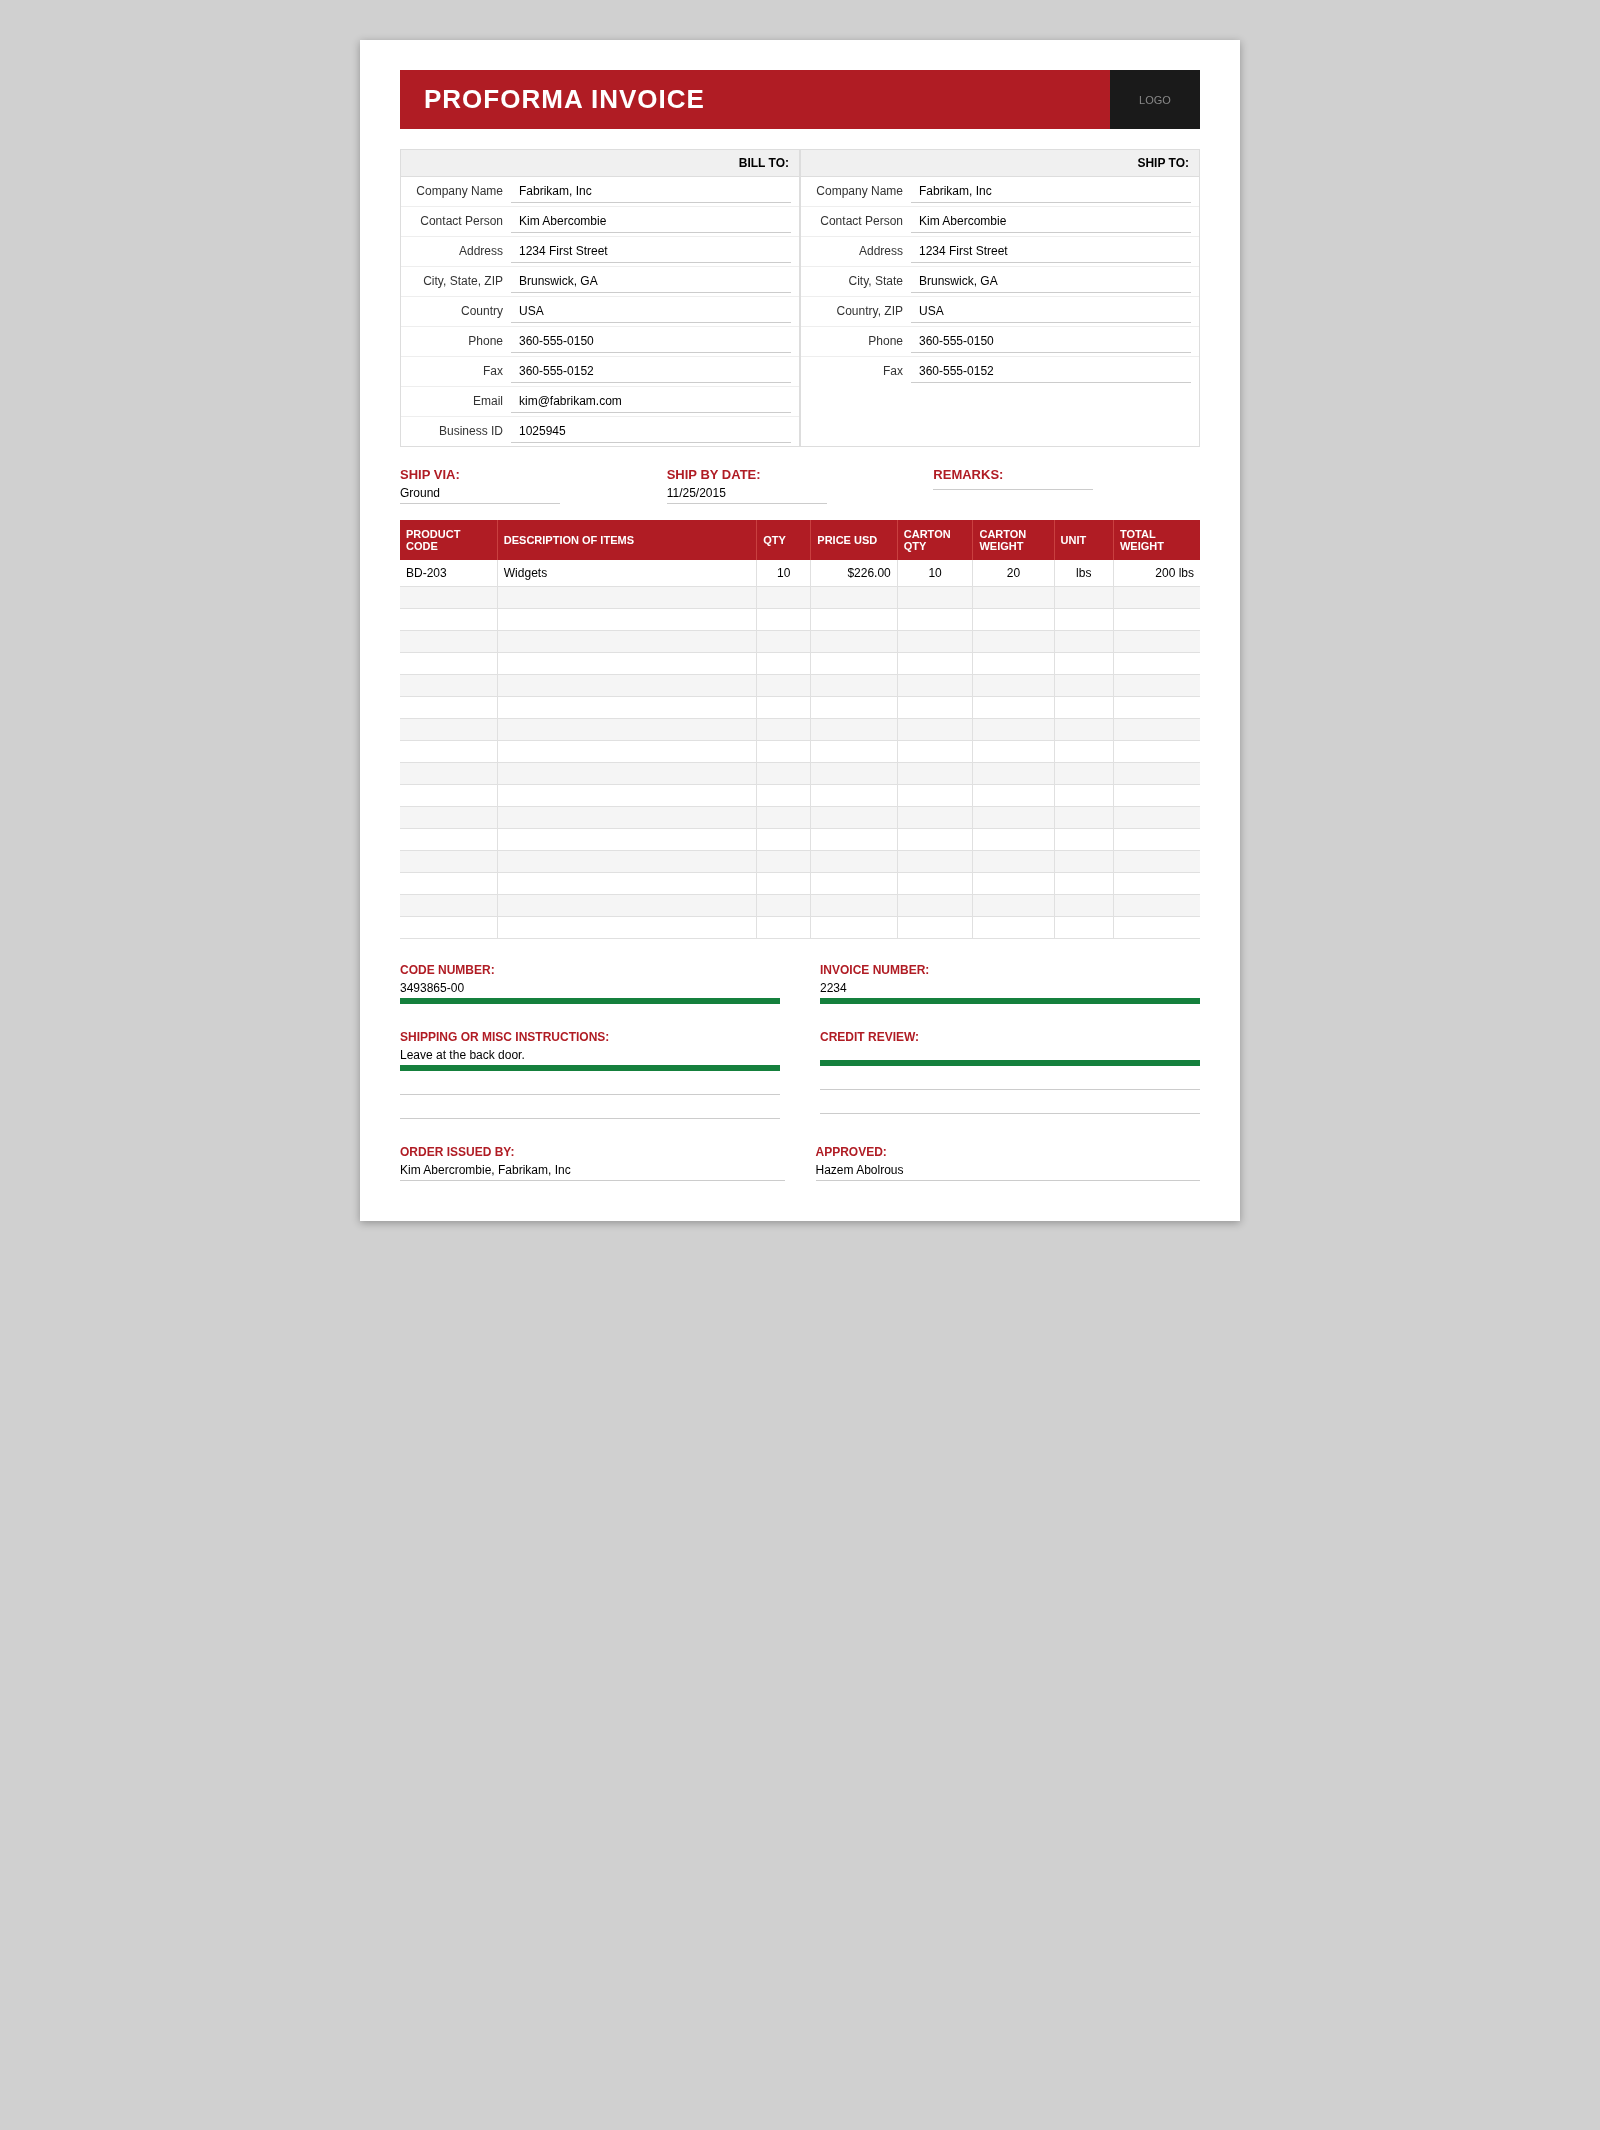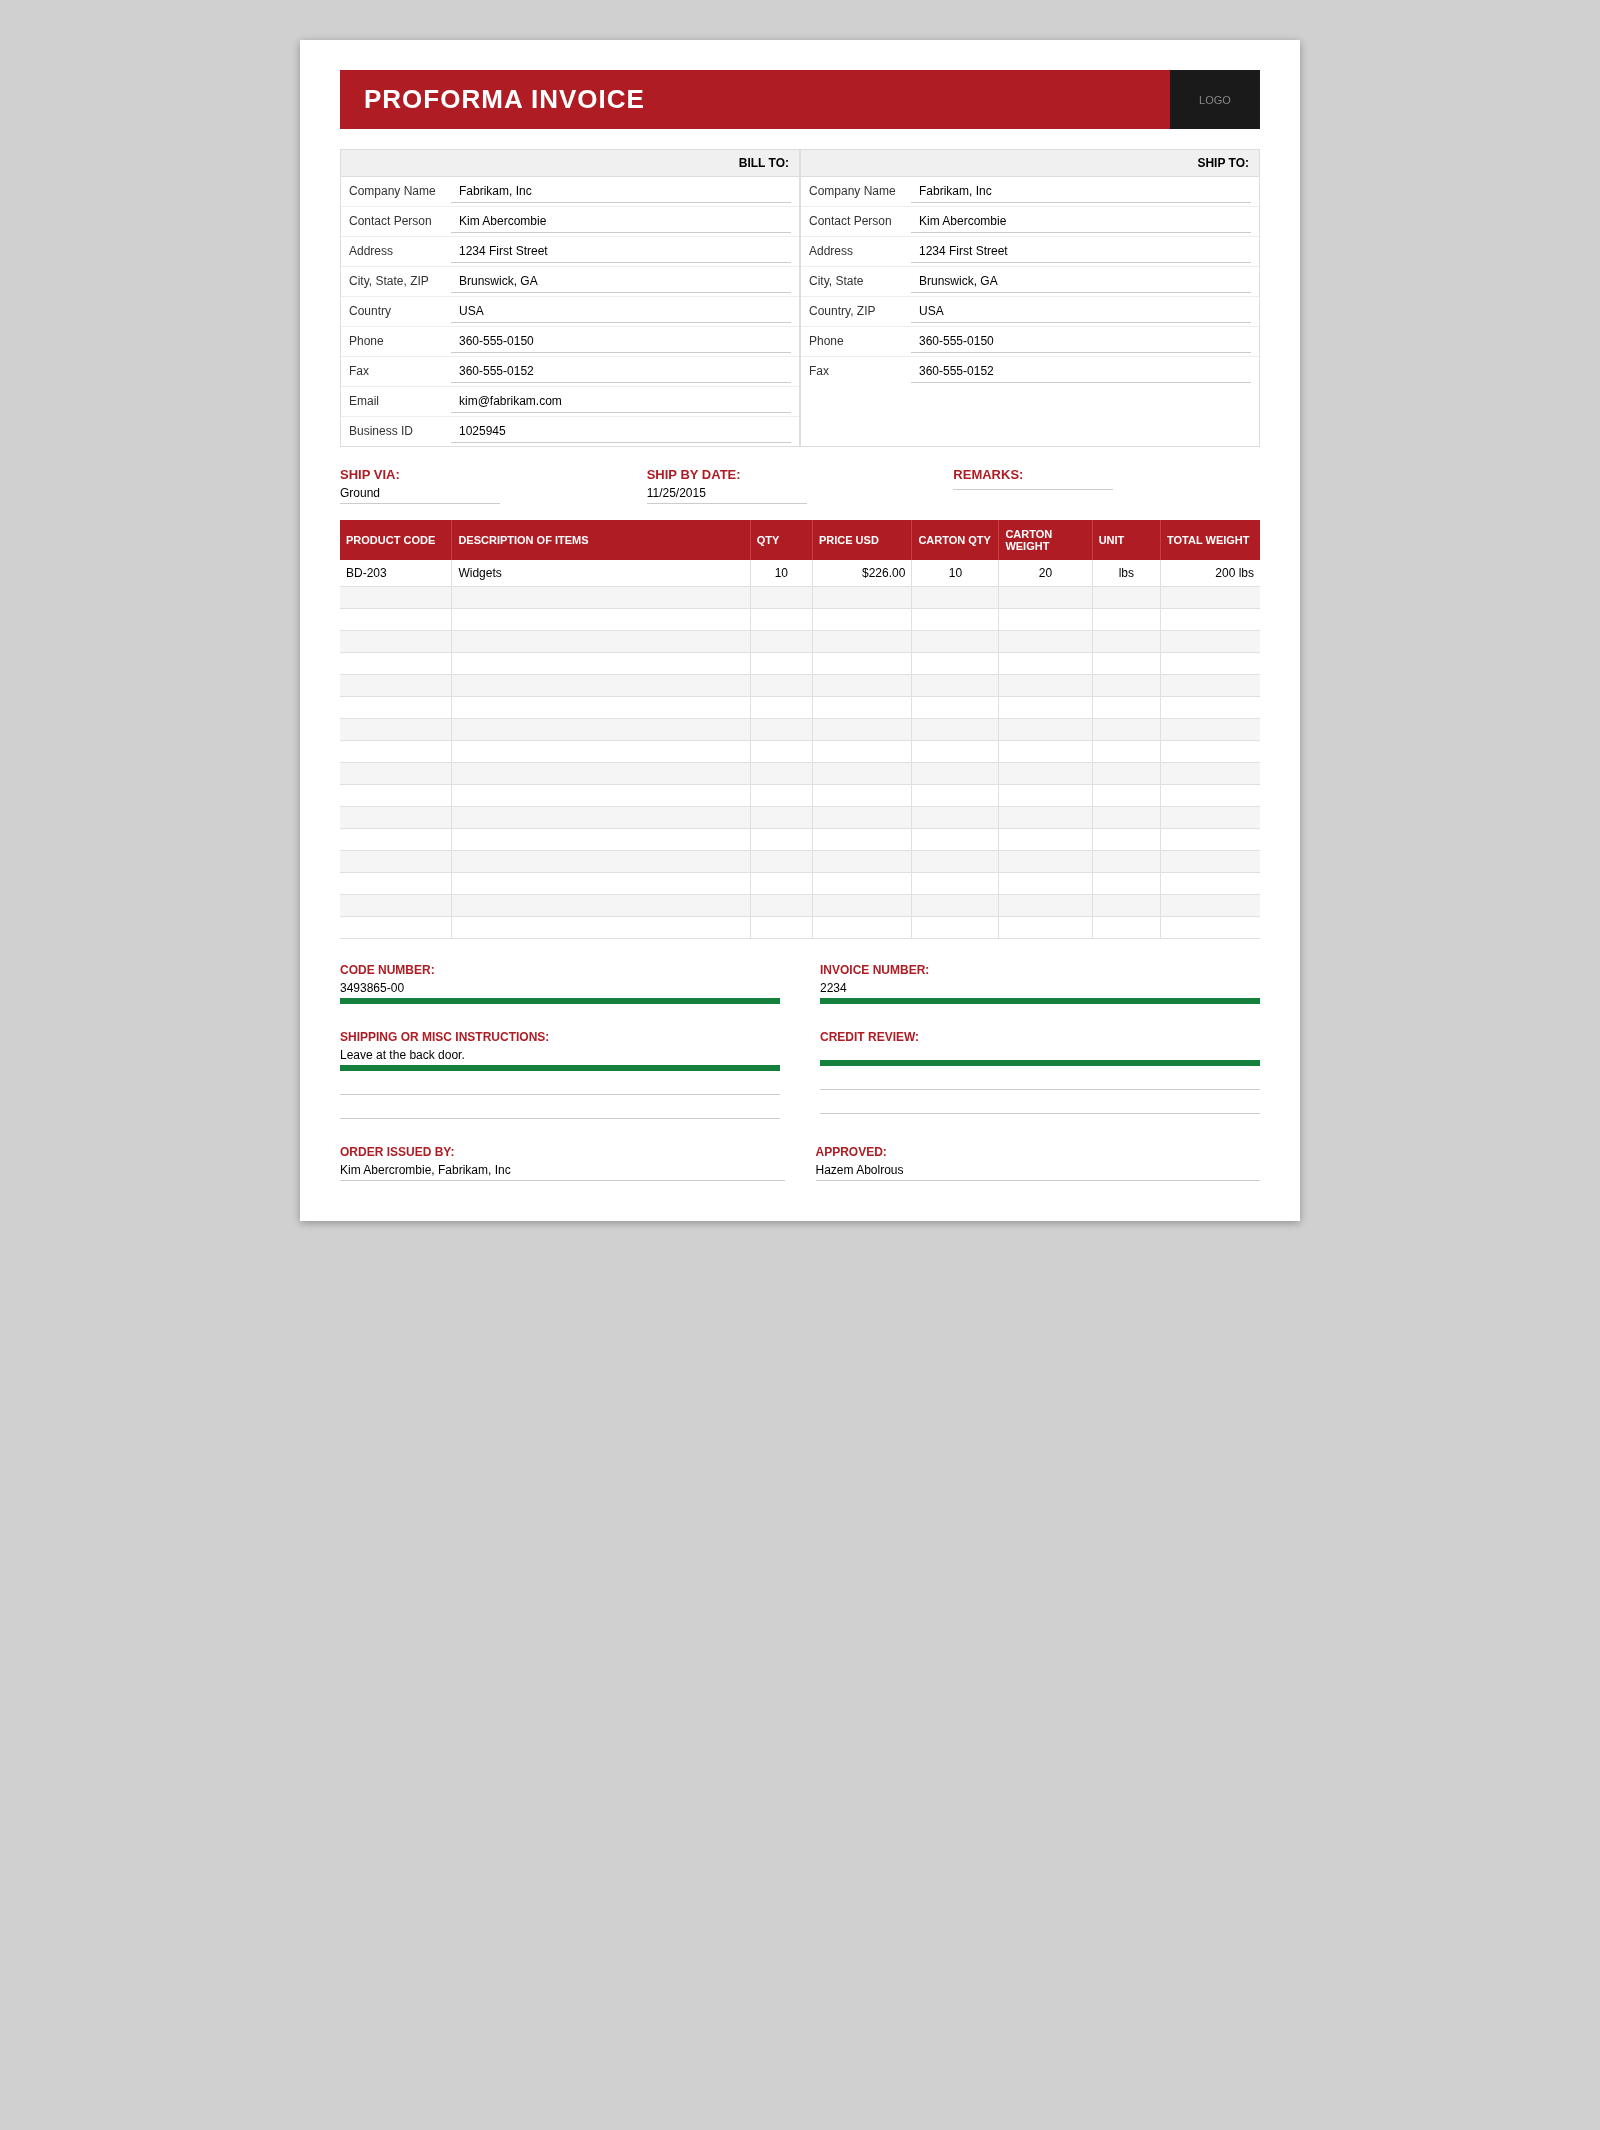--- a/index.html
+++ b/index.html
@@ -6,21 +6,21 @@
     body {
       background: #d0d0d0;
       font-family: Arial, sans-serif;
       font-size: 13px;
       display: flex;
       justify-content: center;
       padding: 40px 20px;
     }
     .page {
       background: #fff;
-      width: 1000px;
+      width: 880px;
       padding: 30px 40px 40px 40px;
       box-shadow: 0 2px 8px rgba(0,0,0,0.3);
     }
     
     .header {
       display: flex;
       justify-content: space-between;
       align-items: stretch;
       margin-bottom: 20px;
     }
@@ -68,20 +68,21 @@
       border-bottom: 1px solid #ddd;
     }
     .address-row {
       display: flex;
       border-bottom: 1px solid #eee;
       align-items: baseline;
     }
     .address-row:last-child { border-bottom: none; }
     .address-label {
       width: 110px;
+      text-align: right;
       padding: 4px 8px;
       font-size: 12px;
       color: #333;
       flex-shrink: 0;
     }
     .address-value {
       flex: 1;
       padding: 4px 8px;
       font-size: 12px;
       border-bottom: 1px solid #ccc;

